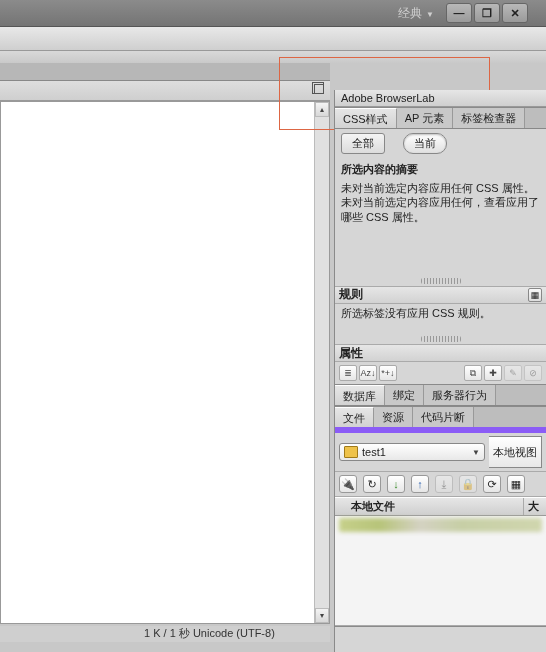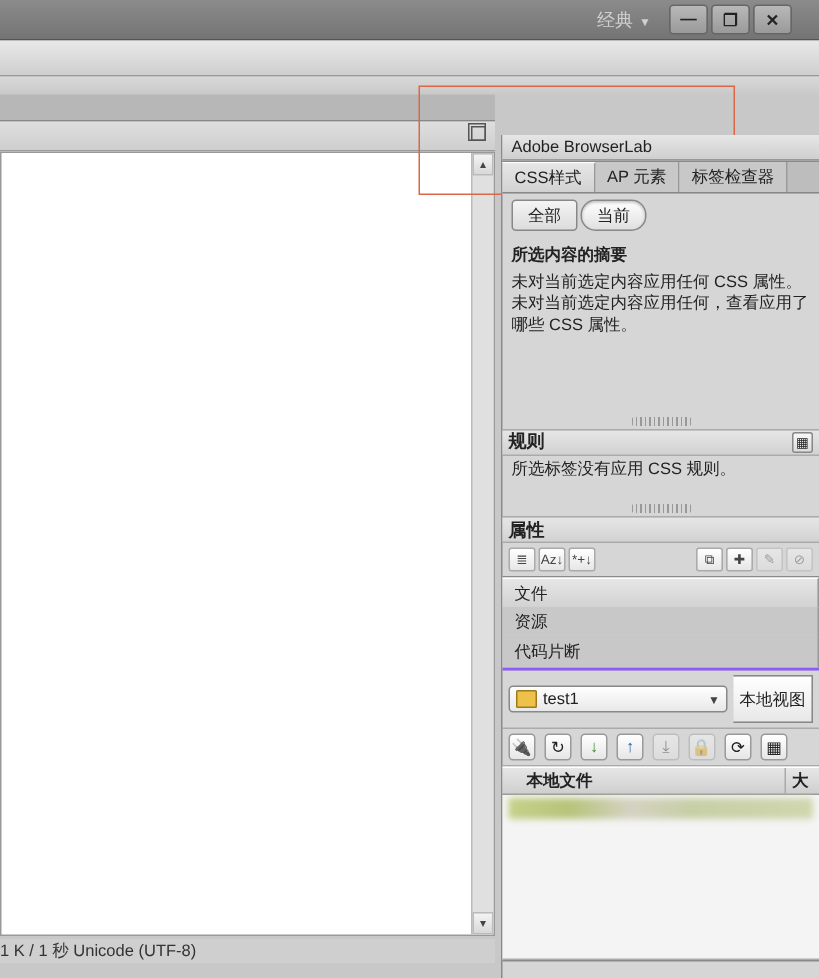--- a/index.html
+++ b/index.html
@@ -16,47 +16,47 @@
 .doc-holder { position: absolute; top: 63px; left: 0; width: 330px; bottom: 10px; }
 .doc-tabs { height: 18px; background: #b7b7b7; border-bottom: 1px solid #888; }
 .doc-sub { height: 20px; background: linear-gradient(#dedede,#cfcfcf); border-bottom: 1px solid #999; position: relative; }
 .doc-sub .squares { position: absolute; right: 6px; top: 3px; width: 10px; height: 10px; border: 1px solid #555; }
 .doc-sub .squares::after { content: ""; position: absolute; left: -3px; top: -3px; width: 10px; height: 10px; border: 1px solid #555; }
 .canvas-wrap { position: absolute; top: 38px; left: 0; right: 0; bottom: 18px; background: #fff; border: 1px solid #999; overflow: hidden; }
 .scroll-v { position: absolute; right: 0; top: 0; bottom: 0; width: 15px; background: #e0e0e0; border-left: 1px solid #bbb; }
 .scroll-v .arrow-t, .scroll-v .arrow-b { height: 15px; background: linear-gradient(#f4f4f4,#d8d8d8); border: 1px solid #bbb; font-size: 8px; text-align: center; line-height: 13px; color: #444; cursor: pointer; }
 .scroll-v .arrow-b { position: absolute; bottom: 0; left: 0; right: 0; }
 .stage-sel { position: absolute; left: 279px; top: 57px; width: 211px; height: 73px; border: 1px solid #d64; pointer-events: none; }
-.status { position: absolute; bottom: 0; left: 0; right: 0; height: 16px; font-size: 11px; color: #333; background: #cfcfcf; }
+.status { position: absolute; bottom: 0; left: 0; right: 0; height: 16px; font-size: 11px; padding-left: 144px; color: #333; background: #cfcfcf; }
 
 .panel-col { position: absolute; right: 0; top: 90px; width: 212px; bottom: 0; background: #d6d6d6; border-left: 1px solid #8a8a8a; }
 
 .panel { border-bottom: 1px solid #8a8a8a; }
 .panel-title { background: linear-gradient(#e6e6e6,#cfcfcf); border-bottom: 1px solid #999; padding: 2px 6px; font-size: 11px; height: 17px; line-height: 13px; cursor: pointer; }
 .tab-row { display: flex; background: #bdbdbd; border-bottom: 1px solid #888; }
 .tab { padding: 2px 8px; font-size: 11px; background: #c8c8c8; border-right: 1px solid #999; cursor: pointer; height: 20px; line-height: 16px; }
 .tab.active { background: linear-gradient(#e6e6e6,#d2d2d2); border-top: 1px solid #fff; }
 
-.sub-btns { display: flex; padding: 4px 6px; gap: 2px; }
+.sub-btns { display: flex; padding: 4px 6px; gap: 18px; }
 .pill-btn { padding: 2px 10px; border: 1px solid #888; border-radius: 3px; background: linear-gradient(#f4f4f4,#dcdcdc); cursor: pointer; font-size: 11px; }
 .pill-btn.on { background: linear-gradient(#fff,#e0e0e0); box-shadow: inset 0 1px 2px rgba(0,0,0,.25); border-radius: 10px; }
 .sect-h { font-weight: bold; padding: 4px 6px 2px; font-size: 11px; }
 .sect-body { padding: 2px 6px 6px; font-size: 11px; line-height: 1.3; }
 .grip { height: 6px; background: repeating-linear-gradient(90deg,#999,#999 1px,#d6d6d6 1px,#d6d6d6 3px); margin: 2px auto; width: 40px; border-radius: 2px; }
 .mini-row { height: 18px; border-top: 1px solid #aaa; border-bottom: 1px solid #aaa; background: linear-gradient(#e6e6e6,#d2d2d2); display: flex; align-items: center; justify-content: space-between; padding: 0 4px; }
 .mini-row .h { font-weight: bold; font-size: 12px; }
 .icon-set { display: flex; gap: 4px; }
 .icon-set .ic { width: 14px; height: 14px; border: 1px solid #888; border-radius: 2px; background: linear-gradient(#f8f8f8,#dcdcdc); cursor: pointer; font-size: 9px; text-align: center; line-height: 12px; }
 
 .prop-icons { display: flex; padding: 3px 4px; gap: 2px; align-items: center; }
 .prop-icons .ic { width: 18px; height: 16px; border: 1px solid #aaa; border-radius: 2px; background: linear-gradient(#fff,#e6e6e6); cursor: pointer; font-size: 9px; display: flex; align-items: center; justify-content: center; color: #444; }
 .prop-icons .spacer { flex: 1; }
 .prop-icons .disabled { opacity: .4; cursor: default; }
 
-.file-tabs { display: flex; background: #bdbdbd; border-bottom: 2px solid #8b5cf6; flex-direction: column; }
+.file-tabs { display: flex; background: #bdbdbd; border-bottom: 6px solid #8b5cf6; }
 .file-toolbar { padding: 3px 4px; display: flex; align-items: center; gap: 4px; border-bottom: 1px solid #aaa; }
 .site-select { flex: 1; height: 18px; border: 1px solid #888; border-radius: 3px; background: linear-gradient(#fff,#e8e8e8); display: flex; align-items: center; padding: 0 4px; cursor: pointer; }
 .site-select .fold { width: 14px; height: 12px; background: #eec24a; border: 1px solid #a07a1a; border-radius: 1px; margin-right: 4px; }
 .site-select .dd { margin-left: auto; font-size: 8px; color: #444; }
 .view-sel { height: 32px; border: 1px solid #888; border-left: none; background: linear-gradient(#fff,#e8e8e8); padding: 0 4px; display: flex; align-items: center; font-size: 11px; cursor: pointer; }
 .file-icons { display: flex; padding: 3px 4px; gap: 6px; align-items: center; border-bottom: 1px solid #aaa; }
 .file-icons .ic { width: 18px; height: 18px; border: 1px solid #999; border-radius: 3px; background: linear-gradient(#fff,#e6e6e6); cursor: pointer; display: flex; align-items: center; justify-content: center; font-size: 11px; }
 .file-icons .disabled { opacity: .4; }
 .arrow-g { color: #3a8b2a; font-weight: bold; }
 .arrow-b2 { color: #2a5fae; font-weight: bold; }
@@ -136,20 +136,27 @@
       <div class="ic">Aᴢ↓</div>
       <div class="ic">*+↓</div>
       <div class="spacer"></div>
       <div class="ic">⧉</div>
       <div class="ic">✚</div>
       <div class="ic disabled">✎</div>
       <div class="ic disabled">⊘</div>
     </div>
   </div>
 
+  <div class="panel">
+    <div class="tab-row">
+      <div class="tab active">数据库</div>
+      <div class="tab">绑定</div>
+      <div class="tab">服务器行为</div>
+    </div>
+  </div>
 
   <div class="panel">
     <div class="file-tabs">
       <div class="tab active">文件</div>
       <div class="tab">资源</div>
       <div class="tab">代码片断</div>
     </div>
     <div class="file-toolbar">
       <div class="site-select">
         <div class="fold"></div>

